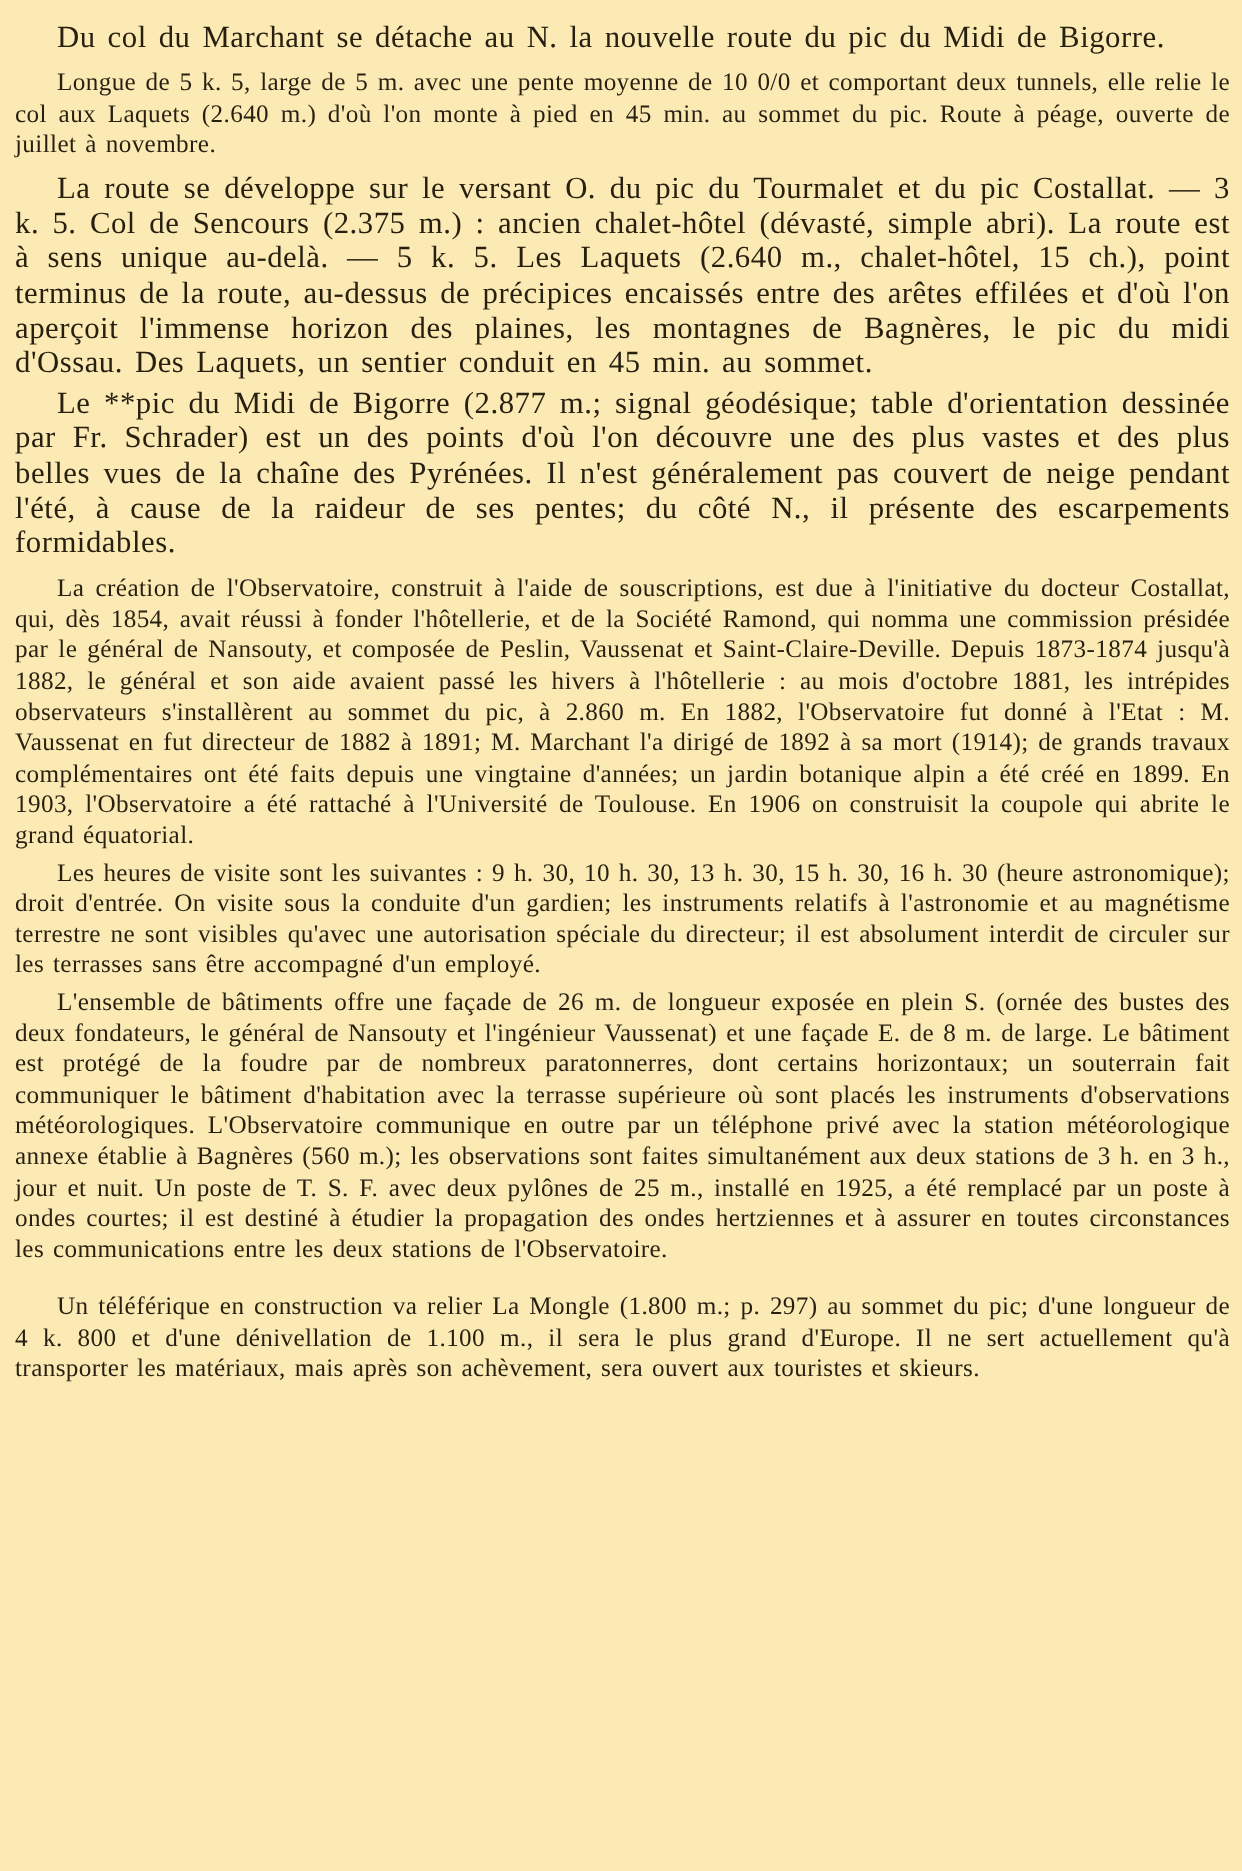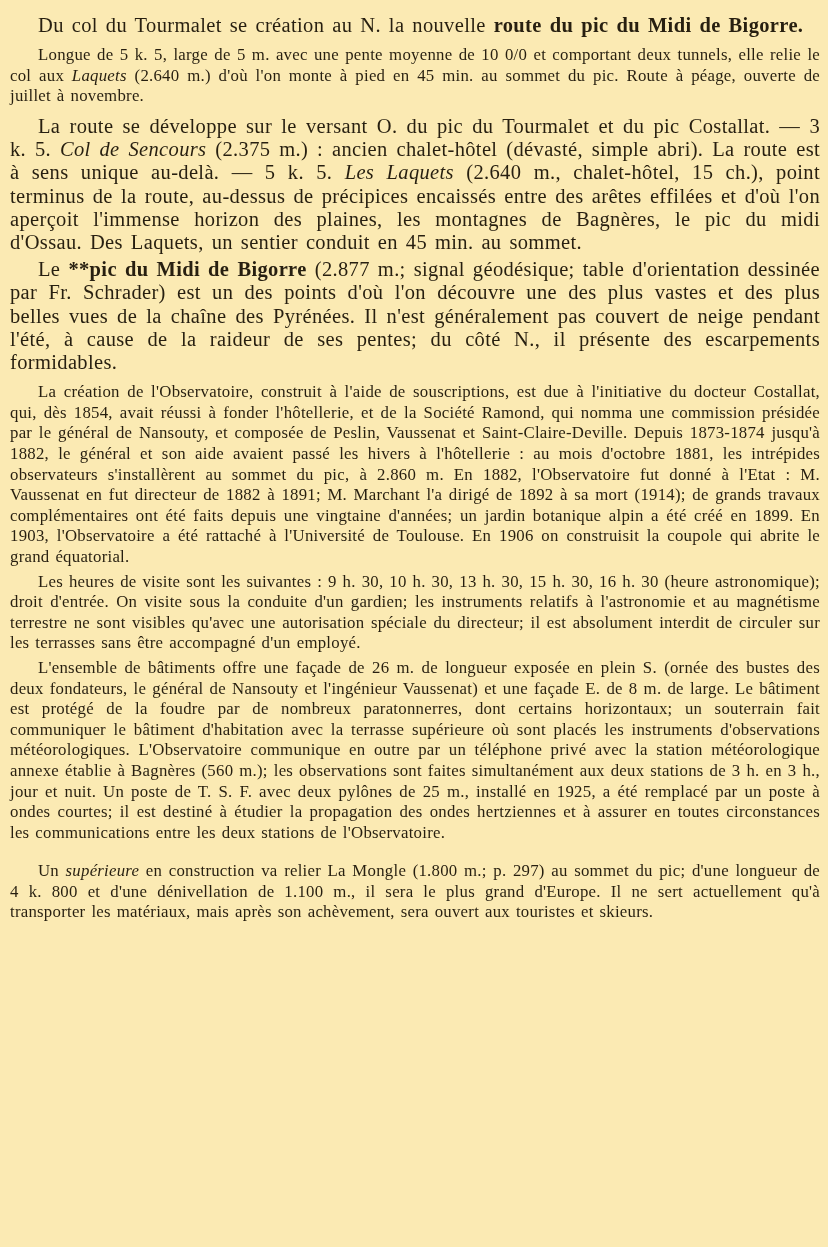--- a/index.html
+++ b/index.html
@@ -33,28 +33,28 @@
   }
   .t-small {
     font-size: 16.8px;
     line-height: 20.6px;
     letter-spacing: 0.25px;
     word-spacing: 1.5px;
   }
   .gap-xs { margin-top: 4px; }
   .gap-sm { margin-top: 8px; }
   .gap-lg { margin-top: 18px; }
-  .b { font-weight: 700; }
-  .i { font-style: italic; }
+  .b { font-weight: 400; }
+  .i { }
 </style>
 </head>
 <body style="background: rgb(251, 234, 179); color: rgb(39, 31, 16);">
 
 <main class="page">
-  <p class="t-main"><span>Du col du Tourmalet se création au N. la nouvelle </span><span class="b">route du pic du Midi de Bigorre.</span></p>
+  <p class="t-main"><span>Du col du Marchant se détache au N. la nouvelle </span><span class="b">route du pic du Midi de Bigorre.</span></p>
   <p class="t-small gap-sm"><span>Longue de 5 k. 5, large de 5 m. avec une pente moyenne de 10 0/0 et comportant deux tunnels, elle relie le col aux </span><span class="i">Laquets</span><span> (2.640 m.) d'où l'on monte à pied en 45 min. au sommet du pic. Route à péage, ouverte de juillet à novembre.</span></p>
   <p class="t-main gap-sm"><span>La route se développe sur le versant O. du pic du Tourmalet et du pic Costallat. — 3 k. 5. </span><span class="i">Col de Sencours</span><span> (2.375 m.) : ancien chalet-hôtel (dévasté, simple abri). La route est à sens unique au-delà. — 5 k. 5. </span><span class="i">Les Laquets</span><span> (2.640 m., chalet-hôtel, 15 ch.), point terminus de la route, au-dessus de précipices encaissés entre des arêtes effilées et d'où l'on aperçoit l'immense horizon des plaines, les montagnes de Bagnères, le pic du midi d'Ossau. Des Laquets, un sentier conduit en 45 min. au sommet.</span></p>
   <p class="t-main gap-xs"><span>Le </span><span class="b">**pic du Midi de Bigorre</span><span> (2.877 m.; signal géodésique; table d'orientation dessinée par Fr. Schrader) est un des points d'où l'on découvre une des plus vastes et des plus belles vues de la chaîne des Pyrénées. Il n'est généralement pas couvert de neige pendant l'été, à cause de la raideur de ses pentes; du côté N., il présente des escarpements formidables.</span></p>
   <p class="t-small gap-sm"><span>La création de l'Observatoire, construit à l'aide de souscriptions, est due à l'initiative du docteur Costallat, qui, dès 1854, avait réussi à fonder l'hôtellerie, et de la Société Ramond, qui nomma une commission présidée par le général de Nansouty, et composée de Peslin, Vaussenat et Saint-Claire-Deville. Depuis 1873-1874 jusqu'à 1882, le général et son aide avaient passé les hivers à l'hôtellerie : au mois d'octobre 1881, les intrépides observateurs s'installèrent au sommet du pic, à 2.860 m. En 1882, l'Observatoire fut donné à l'Etat : M. Vaussenat en fut directeur de 1882 à 1891; M. Marchant l'a dirigé de 1892 à sa mort (1914); de grands travaux complémentaires ont été faits depuis une vingtaine d'années; un jardin botanique alpin a été créé en 1899. En 1903, l'Observatoire a été rattaché à l'Université de Toulouse. En 1906 on construisit la coupole qui abrite le grand équatorial.</span></p>
   <p class="t-small gap-xs"><span>Les heures de visite sont les suivantes : 9 h. 30, 10 h. 30, 13 h. 30, 15 h. 30, 16 h. 30 (heure astronomique); droit d'entrée. On visite sous la conduite d'un gardien; les instruments relatifs à l'astronomie et au magnétisme terrestre ne sont visibles qu'avec une autorisation spéciale du directeur; il est absolument interdit de circuler sur les terrasses sans être accompagné d'un employé.</span></p>
   <p class="t-small gap-xs"><span>L'ensemble de bâtiments offre une façade de 26 m. de longueur exposée en plein S. (ornée des bustes des deux fondateurs, le général de Nansouty et l'ingénieur Vaussenat) et une façade E. de 8 m. de large. Le bâtiment est protégé de la foudre par de nombreux paratonnerres, dont certains horizontaux; un souterrain fait communiquer le bâtiment d'habitation avec la terrasse supérieure où sont placés les instruments d'observations météorologiques. L'Observatoire communique en outre par un téléphone privé avec la station météorologique annexe établie à Bagnères (560 m.); les observations sont faites simultanément aux deux stations de 3 h. en 3 h., jour et nuit. Un poste de T. S. F. avec deux pylônes de 25 m., installé en 1925, a été remplacé par un poste à ondes courtes; il est destiné à étudier la propagation des ondes hertziennes et à assurer en toutes circonstances les communications entre les deux stations de l'Observatoire.</span></p>
-  <p class="t-small gap-lg"><span>Un </span><span class="i">supérieure</span><span> en construction va relier La Mongle (1.800 m.; p. 297) au sommet du pic; d'une longueur de 4 k. 800 et d'une dénivellation de 1.100 m., il sera le plus grand d'Europe. Il ne sert actuellement qu'à transporter les matériaux, mais après son achèvement, sera ouvert aux touristes et skieurs.</span></p>
+  <p class="t-small gap-lg"><span>Un </span><span class="i">téléférique</span><span> en construction va relier La Mongle (1.800 m.; p. 297) au sommet du pic; d'une longueur de 4 k. 800 et d'une dénivellation de 1.100 m., il sera le plus grand d'Europe. Il ne sert actuellement qu'à transporter les matériaux, mais après son achèvement, sera ouvert aux touristes et skieurs.</span></p>
 </main>
 
 </body></html>

